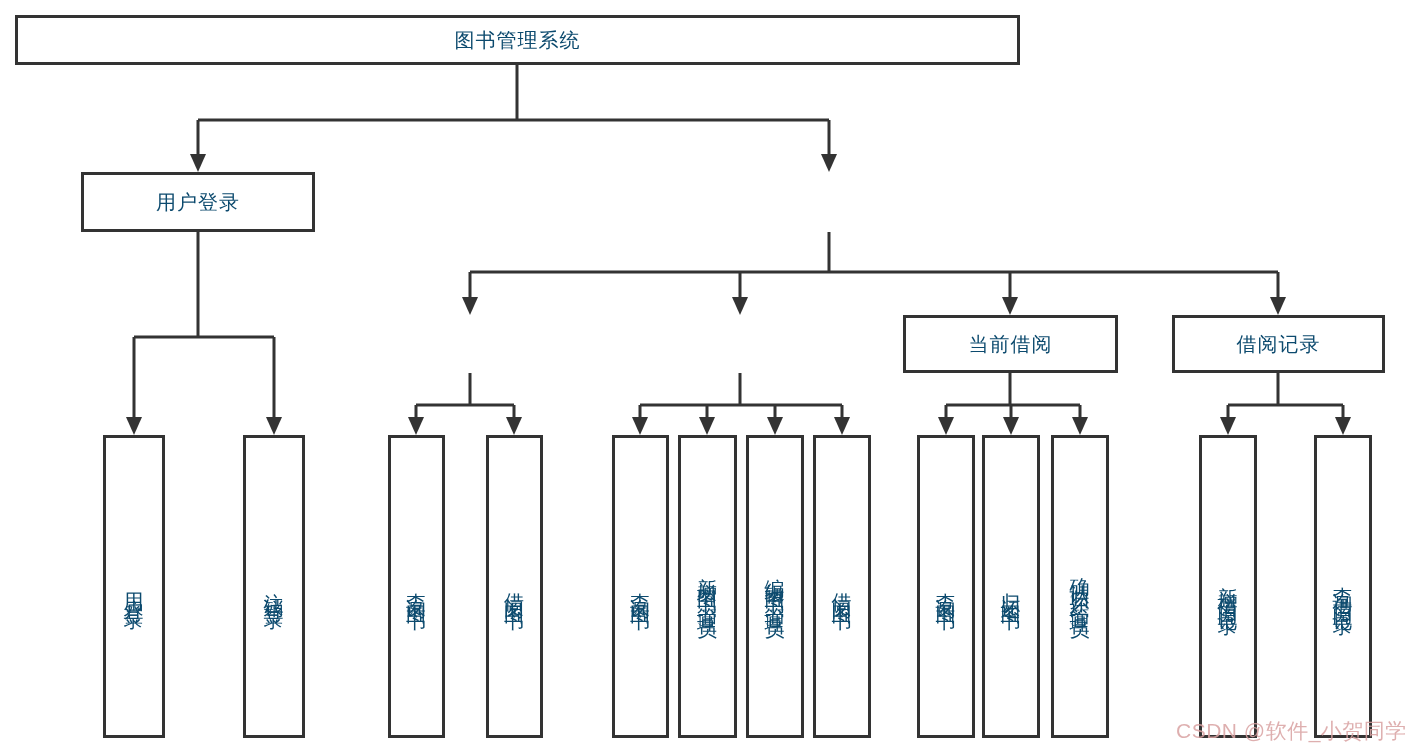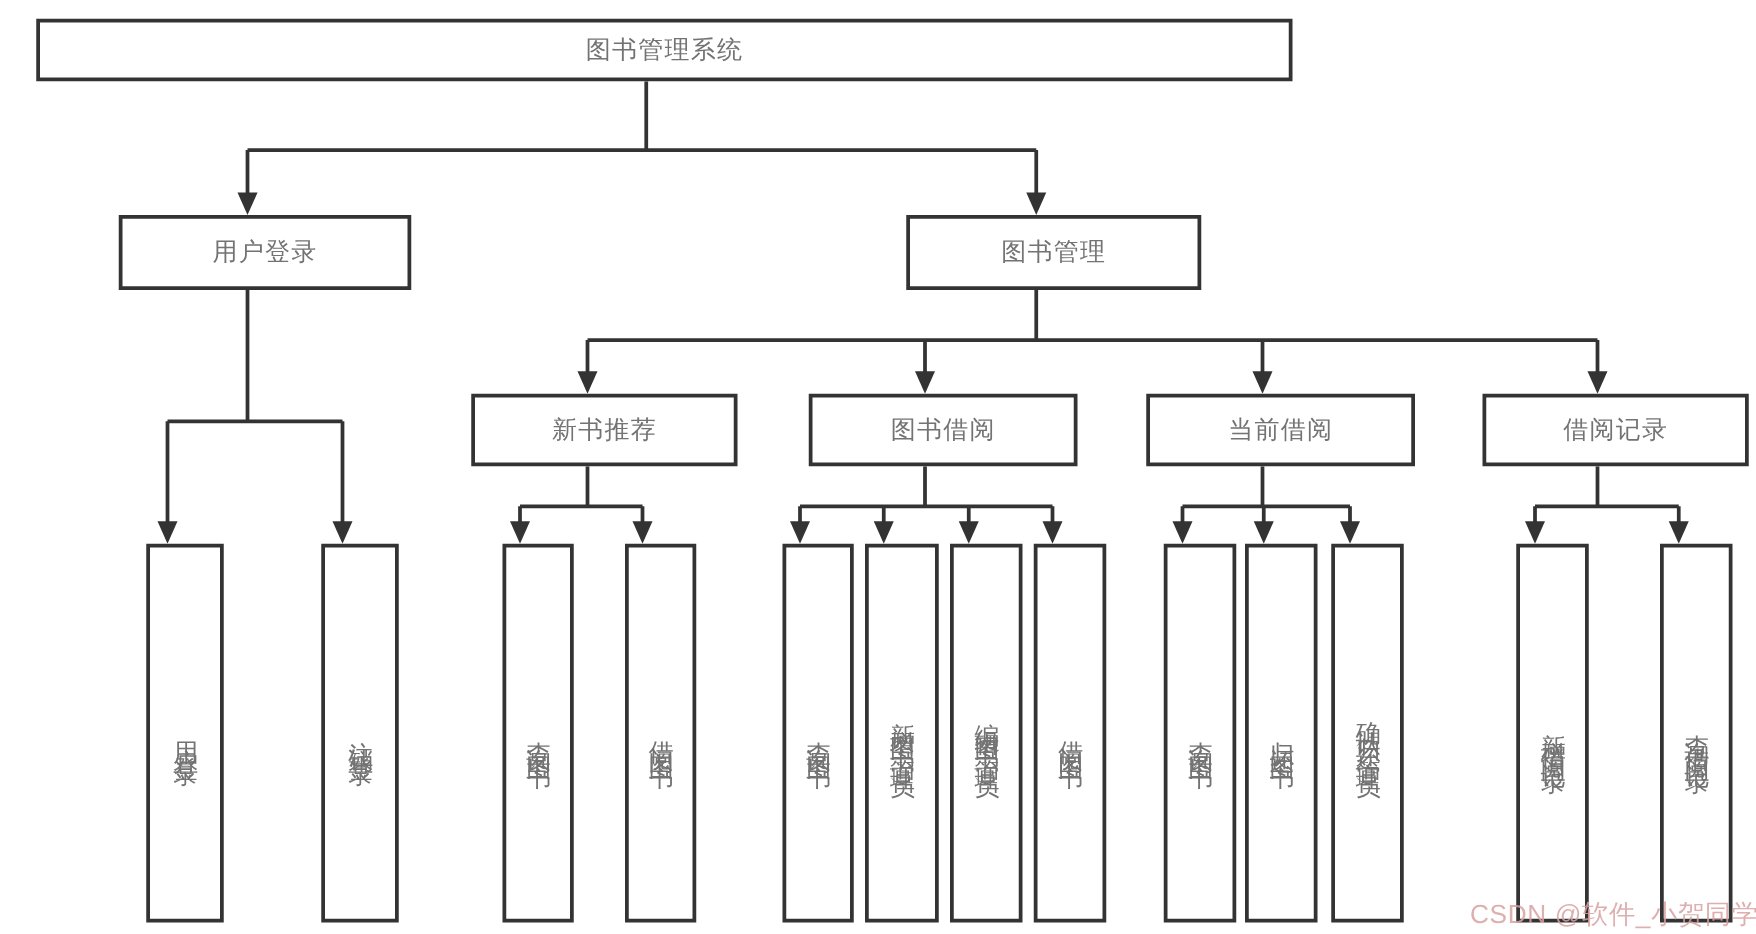--- a/index.html
+++ b/index.html
@@ -3,23 +3,23 @@
 <meta charset="utf-8">
 <style>
   html,body { margin:0; padding:0; background:#ffffff; }
   .canvas {
     position:relative; width:1405px; height:747px; background:#ffffff;
     font-family:"Liberation Sans", sans-serif; overflow:hidden;
   }
   .wires { position:absolute; left:0; top:0; z-index:1; }
   .box {
     position:absolute; box-sizing:border-box; z-index:2;
-    border:3px solid #333333; background:#ffffff; color:#737373;
+    border:3px solid #333333; background:#ffffff; color:#0c4a6e;
     display:flex; align-items:center; justify-content:center;
-    font-size:20px; line-height:1; letter-spacing:1px;margin-left:14px;
+    font-size:20px; line-height:1; letter-spacing:1px;
   }
   .v-box {
     writing-mode:vertical-rl; letter-spacing:6px;
     padding-top:4px;
   }
   .watermark {
     position:absolute; z-index:3; left:1176px; top:717px;
     font-size:21px; letter-spacing:0.5px; white-space:nowrap;
     opacity:0.85;
   }
@@ -83,24 +83,21 @@
       <polygon points="1003,417 1019,417 1011,435"></polygon>
       <polygon points="1072,417 1088,417 1080,435"></polygon>
       <polygon points="1220,417 1236,417 1228,435"></polygon>
       <polygon points="1335,417 1351,417 1343,435"></polygon>
     </g>
   </svg>
 
   <div class="box" style="left:15px; top:15px; width:1005px; height:50px;">图书管理系统</div>
 
   <div class="box" style="left:81px; top:172px; width:234px; height:60px;">用户登录</div>
-  <div class="box" style="left:711px; top:172px; width:236px; height:60px;">图书管理</div>
 
-  <div class="box" style="left:363px; top:315px; width:213px; height:58px;">新书推荐</div>
-  <div class="box" style="left:633px; top:315px; width:215px; height:58px;">图书借阅</div>
   <div class="box" style="left:1172px; top:315px; width:213px; height:58px;">借阅记录</div>
   <div class="box" style="left:903px; top:315px; width:215px; height:58px;">当前借阅</div>
 
   <div class="box v-box" style="left:103px; top:435px; width:62px; height:303px;">用户登录</div>
   <div class="box v-box" style="left:243px; top:435px; width:62px; height:303px;">注销登录</div>
 
   <div class="box v-box" style="left:388px; top:435px; width:57px; height:303px;">查询图书</div>
   <div class="box v-box" style="left:486px; top:435px; width:57px; height:303px;">借阅图书</div>
 
   <div class="box v-box" style="left:612px; top:435px; width:57px; height:303px;">查询图书</div>

